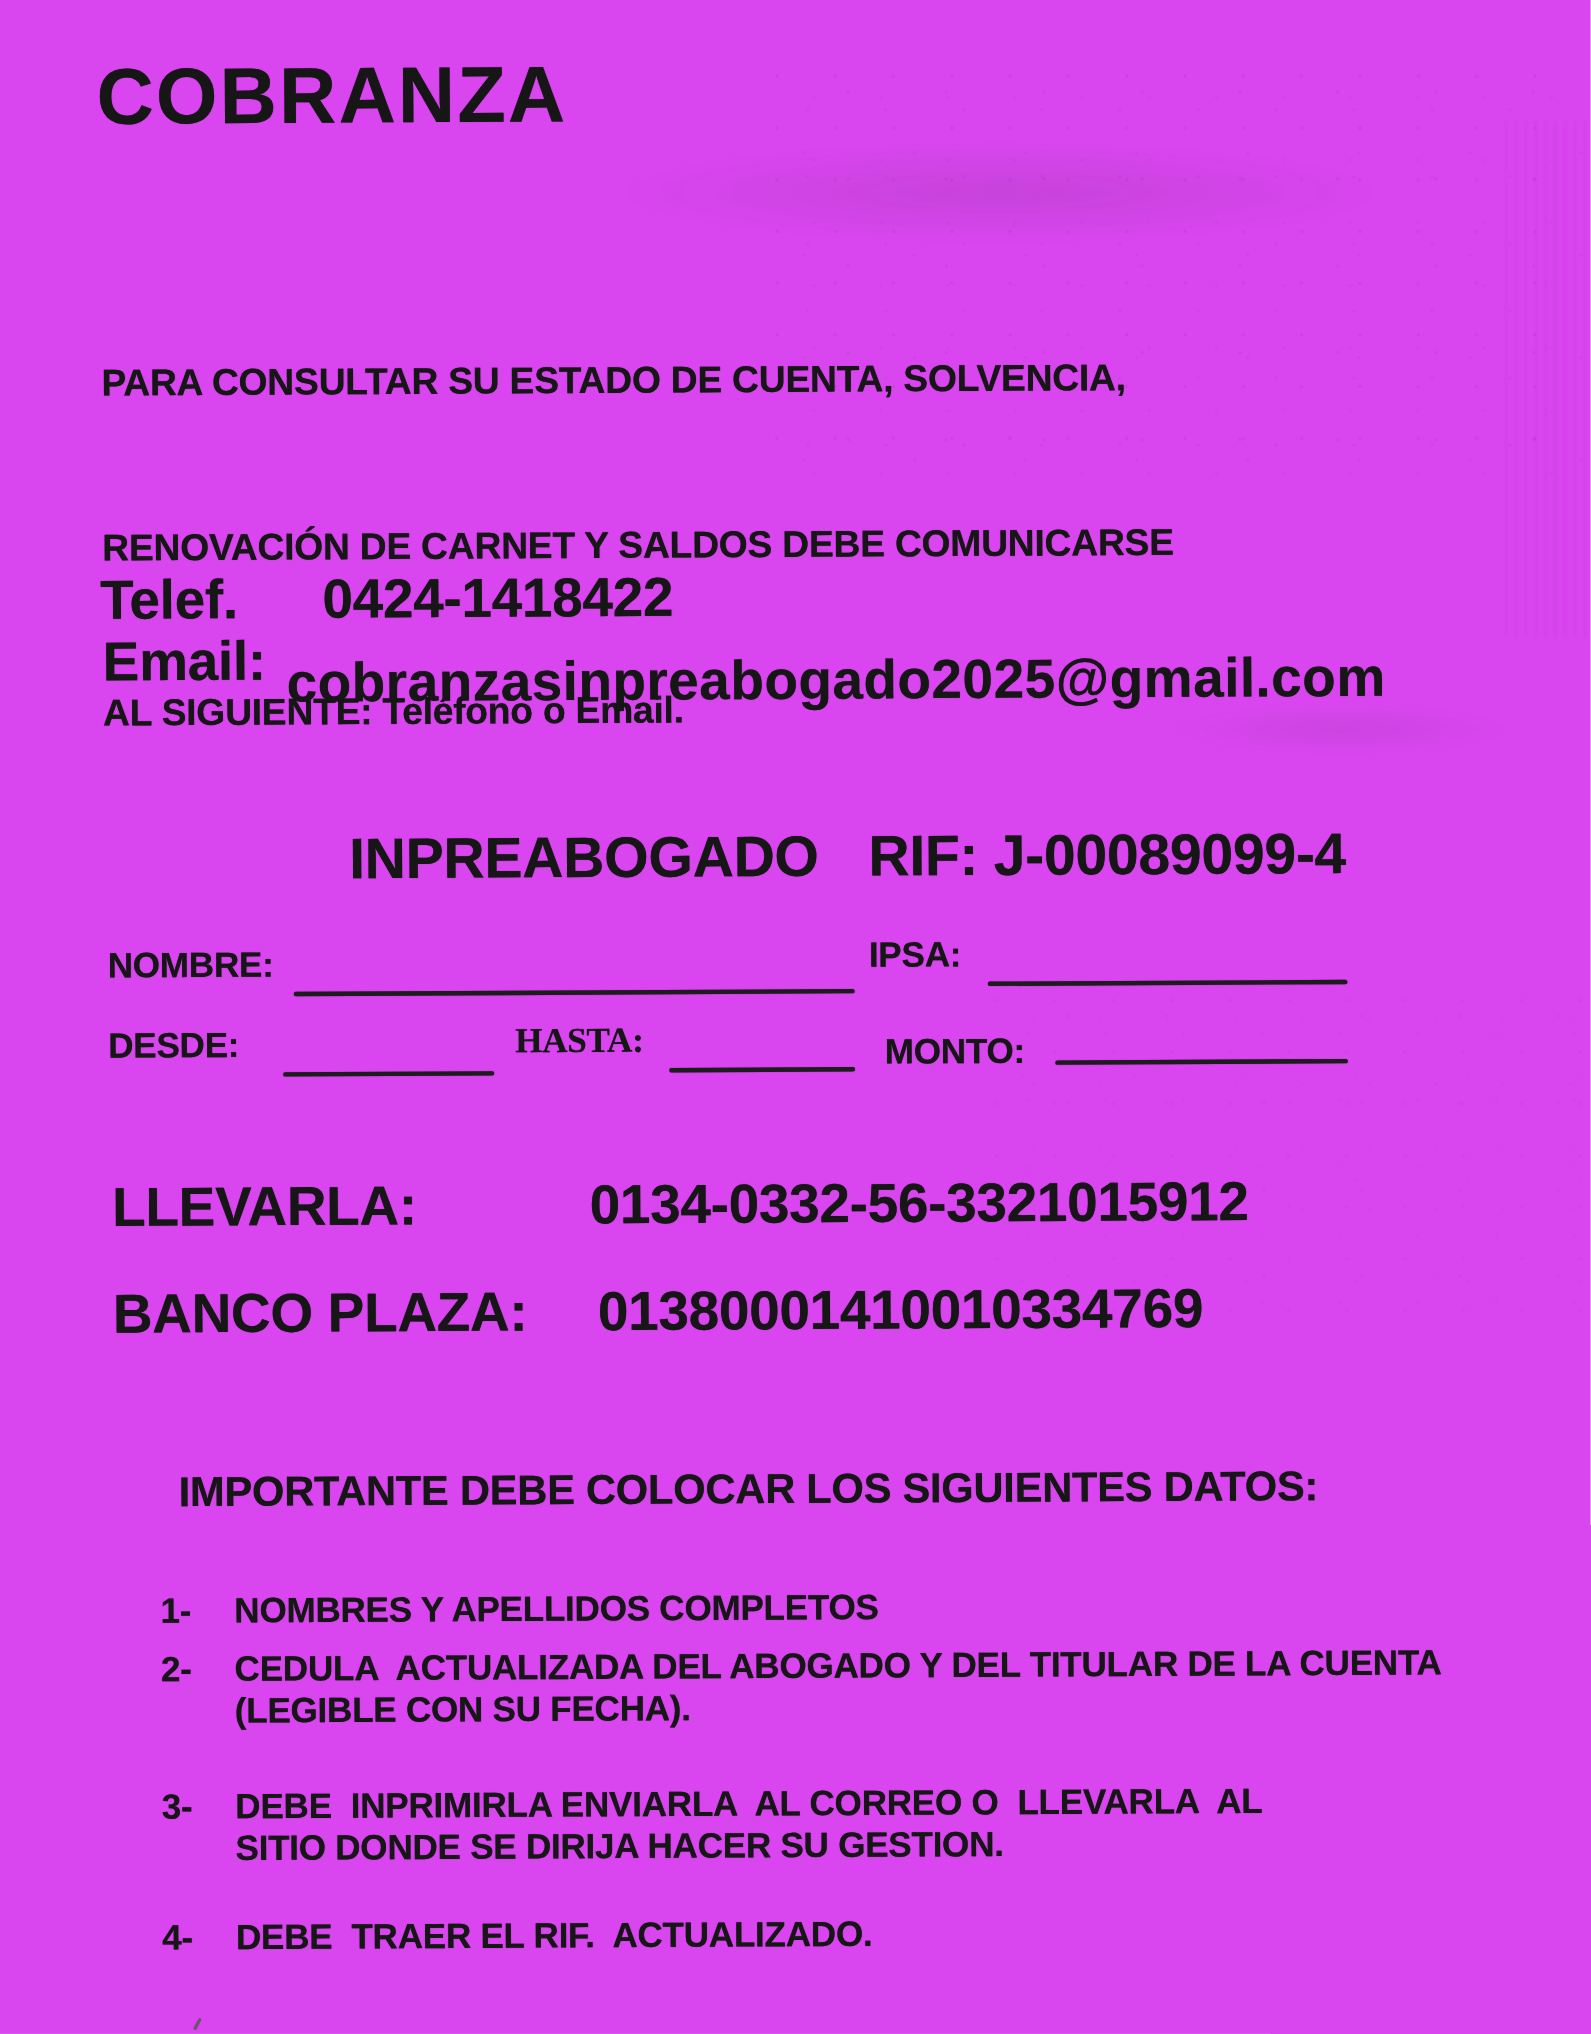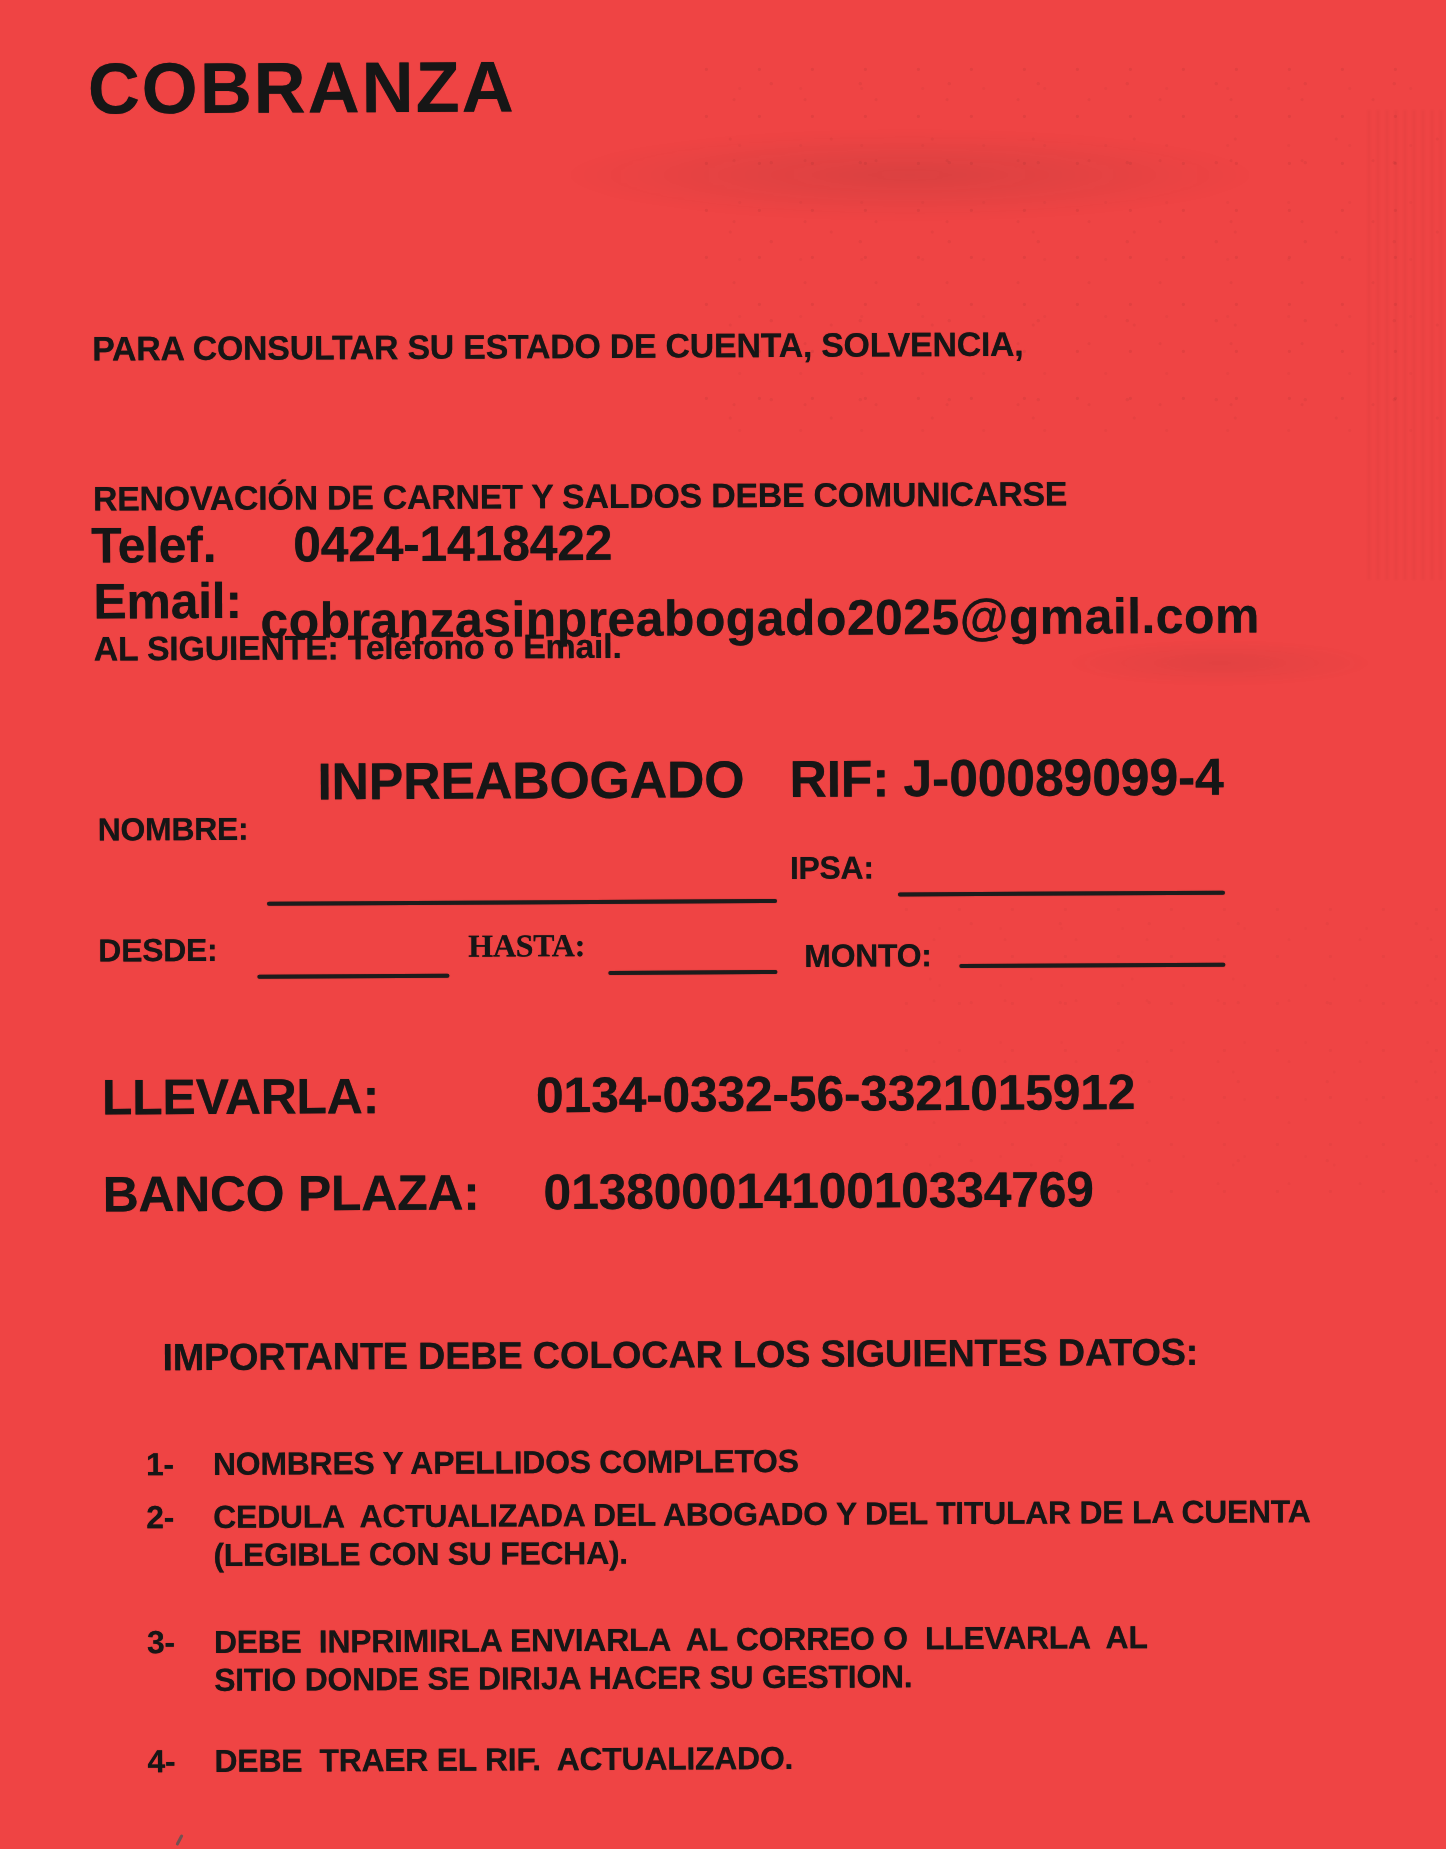--- a/index.html
+++ b/index.html
@@ -4,21 +4,21 @@
 <style>
   html, body {
     margin: 0;
     padding: 0;
     background: #e8e8e8;
   }
   .page {
     position: relative;
     width: 1446px;
     height: 1849px;
-    background: #ef4444;
+    background: #d946ef;
     overflow: hidden;
     font-family: "Liberation Sans", "DejaVu Sans", sans-serif;
     color: #141414;
   }
   .tilt {
     position: absolute;
     inset: 0;
     transform: rotate(-0.3deg);
     transform-origin: 400px 900px;
   }
@@ -150,21 +150,21 @@
       <span class="ink contact" style="left:95px; top:572px;">Email:</span>
       <span class="ink contact" style="left:262px; top:592px; letter-spacing:0.4px;">cobranzasinpreabogado2025@gmail.com</span>
     </div>
 
     <div>
       <span class="ink org-line" style="left:318px; top:752px;">INPREABOGADO</span>
       <span class="ink org-line" style="left:790px; top:752px;">RIF: J-00089099-4</span>
     </div>
 
     <div>
-      <span class="ink form-label" style="left:98px; top:810px;">NOMBRE:</span>
+      <span class="ink form-label" style="left:98px; top:858px;">NOMBRE:</span>
       <div class="rule" style="left:267px; top:901px; width:510px;"></div>
       <span class="ink form-label" style="left:790px; top:852px;">IPSA:</span>
       <div class="rule" style="left:898px; top:895px; width:327px;"></div>
     </div>
 
     <div>
       <span class="ink form-label" style="left:98px; top:931px;">DESDE:</span>
       <div class="rule" style="left:257px; top:974px; width:192px;"></div>
       <span class="ink form-label" style="left:468px; top:928px;font-family:Liberation Serif, serif;">HASTA:</span>
       <div class="rule" style="left:608px; top:972px; width:169px;"></div>

